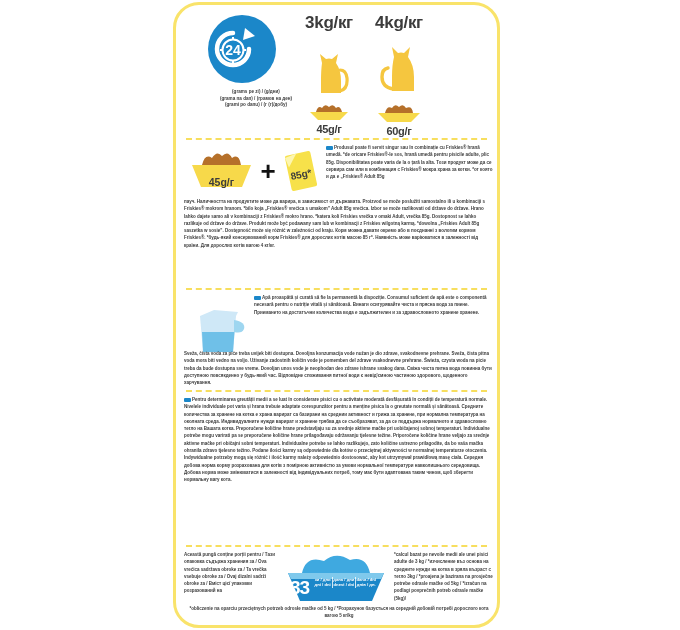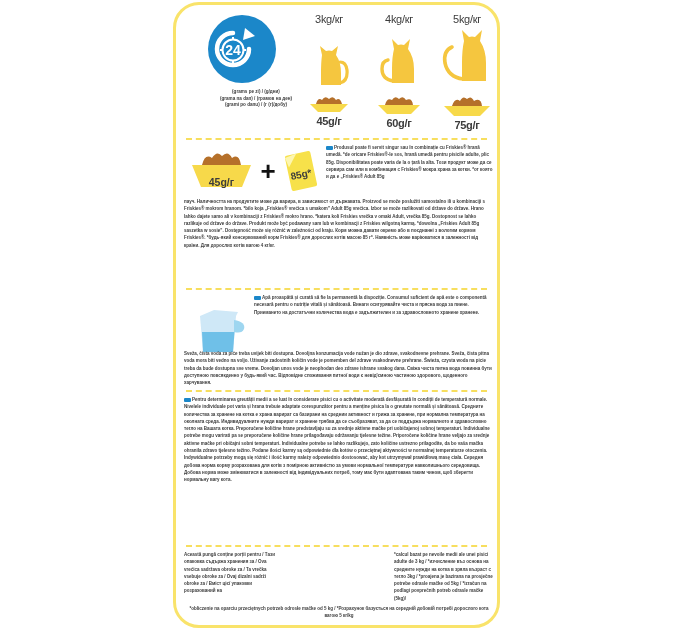--- a/index.html
+++ b/index.html
@@ -20,21 +20,21 @@
   .clockwrap{position:absolute;left:32px;top:6px;width:68px;height:68px;}
   .clock{width:68px;height:68px;border-radius:50%;background:#1b87c9;
          display:flex;align-items:center;justify-content:flex-start;}
   .clock svg{display:block;}
   .portions{position:absolute;left:10px;top:80px;width:140px;
             text-align:center;color:#3c3c3c;line-height:1.45;}
   .portions div{font-size:4.6px;font-weight:bold;white-space:nowrap;}
 
   .catcol{position:absolute;top:4px;width:74px;text-align:center;}
   .c1{left:116px;} .c2{left:186px;} .c3{left:254px;}
-  .wlabel{font-size:11px;font-weight:normal;color:#3c3c3c;letter-spacing:-.3px;text-align:center;}
+  .wlabel{font-size:17px;font-weight:bold;color:#3c3c3c;letter-spacing:-.3px;text-align:center;}
   .catimg{height:68px;display:flex;align-items:flex-end;justify-content:center;}
   .glabel{font-size:11px;font-weight:bold;color:#3c3c3c;margin-top:1px;letter-spacing:-.3px;}
   .bowlimg{display:flex;justify-content:center;margin-top:1px;}
 
   
   .sec2{position:absolute;left:0;top:137px;width:100%;height:145px;}
   .mixrow{position:absolute;left:8px;top:3px;width:140px;height:52px;
           display:flex;align-items:center;justify-content:center;gap:4px;}
   .plus{font-size:26px;font-weight:bold;color:#111;line-height:1;}
   .bowl45{position:relative;width:70px;height:44px;}
@@ -134,36 +134,20 @@
         </div>
         <div class="bowlimg">
           <svg width="50" height="22" viewBox="0 0 50 22">
             <path d="M11 11 Q13 3 18 6 Q21 1 25 5 Q29 1 32 6 Q38 3 39 11 Z" fill="#b5702a"></path>
             <path d="M4 11 L46 11 L37 20 L13 20 Z" fill="#f7d94a"></path>
           </svg>
         </div>
         <div class="glabel">60g/г</div>
       </div>
 
-      <div class="catcol c3">
-        <div class="wlabel">5kg/кг</div>
-        <div class="catimg">
-          <svg width="54" height="68" viewBox="0 0 54 68">
-            <path d="M24 16 L22 5 L29 12 Q32 11 35 12 L42 5 L40 16 Q46 25 46 38 L46 56 L22 56 L22 38 Q22 25 24 16 Z" fill="#f5c63f"></path>
-            <path d="M23 54 Q8 52 5 38 Q3 26 12 22" fill="none" stroke="#f5c63f" stroke-width="3.6" stroke-linecap="round"></path>
-          </svg>
-        </div>
-        <div class="bowlimg">
-          <svg width="54" height="24" viewBox="0 0 54 24">
-            <path d="M12 12 Q15 3 20 7 Q23 1 27 5 Q31 1 34 7 Q41 3 42 12 Z" fill="#b5702a"></path>
-            <path d="M4 12 L50 12 L40 22 L14 22 Z" fill="#f7d94a"></path>
-          </svg>
-        </div>
-        <div class="glabel">75g/г</div>
-      </div>
     </div>
 
     <div class="divider d1"></div>
 
     <div class="sec2">
       <div class="mixrow">
         <div class="bowl45">
           <svg width="70" height="44" viewBox="0 0 70 44">
             <path d="M16 16 Q19 4 26 9 Q31 1 36 7 Q42 1 46 9 Q53 4 55 16 Z" fill="#b5702a"></path>
             <path d="M6 16 L65 16 L56 38 L15 38 Z" fill="#f7d94a"></path>
@@ -210,19 +194,35 @@
       <div class="para6 micro">
         <span class="flag"></span><span>Pentru determinarea greutății medii a se luat în considerare pisici cu o activitate moderată desfășurată în condiții de temperatură normale. Nivelele individuale pot varia și hrana trebuie adaptate corespunzător pentru a menține pisica la o greutate normală și sănătoasă. Средните количества за хранене на котка е храна варират са базирани на среднии активност и грижа за хранене, при нормална температура на околната среда. Индивидуалните нужди варират и хранене трябва да се съобразяват, за да се поддържа нормалното и здравословно тегло на Вашата котка. Preporučene količine hrane predstavljaju su za srednje aktivne mačke pri uobičajenoj sobnoj temperaturi. Individualne potrebe mogu varirati pa se preporučene količine hrane prilagođavaju održavanju tjelesne težine. Priporočene količine hrane veljajo za srednje aktivne mačke pri običajni sobni temperaturi. Individualne potrebe se lahko razlikujejo, zato količine ustrezno prilagodite, da bo vaša mačka ohranila zdravo tjelesno težino. Podane ilości karmy są odpowiednie dla kotów o przeciętnej aktywności w normalnej temperaturze otoczenia. Indywidualne potrzeby mogą się różnić i ilość karmy należy odpowiednio dostosować, aby kot utrzymywał prawidłową masę ciała. Середня добова норма корму розрахована для котів з помірною активністю за умови нормальної температури навколишнього середовища. Добова норма може змінюватися в залежності від індивідуальних потреб, тому має бути адаптована таким чином, щоб зберегти нормальну вагу кота.</span>
       </div>
     </div>
 
     <div class="divider d4"></div>
 
     <div class="sec5">
       <div class="bl micro">Această pungă conține porții pentru / Тази опаковка съдържа хранения за / Ova vrećica sadržava obroke za / Ta vrečka vsebuje obroke za / Ovaj dizalni sadrži obroke za / Вміст цієї упаковки розрахований на</div>
 
+      <div class="badge">
+        <svg width="110" height="56" viewBox="0 0 110 56">
+          <path d="M22 22 Q26 4 44 10 Q56 0 70 9 Q86 4 90 22 Z" fill="#3fa9e0"></path>
+          <path d="M8 22 L104 22 L92 50 L20 50 Z" fill="#1b87c9"></path>
+          <path d="M8 22 L104 22 L101 28 L11 28 Z" fill="#7fc9ec"></path>
+        </svg>
+        <div class="badgenum">33</div>
+        <div class="units">
+          <span>зи / дни</span>
+          <span>дана / дни</span>
+          <span>dana / dni</span>
+          <span>дні / dni</span>
+          <span>dnevi / dni</span>
+          <span>днів / дн.</span>
+        </div>
+      </div>
 
       <div class="br micro">*calcul bazat pe nevoile medii ale unei pisici adulte de 3 kg / *изчислениe въз основа на средните нужди на котка в зряла възраст с тегло 3kg / *proajena je bazirana na prosječne potrebe odrasle mačke od 5kg / *izračun na podlagi povprečnih potreb odrasle mačke (5kg)/</div>
       <div class="fullnote micro center">*obliczenie na oparciu przeciętnych potrzeb odrosłe mačke od 5 kg / *Розрахунок базується на середній добовій потребі дорослого кота вагою 5 кг/kg</div>
     </div>
 
   </div>
 </div>
 
 </body></html>

